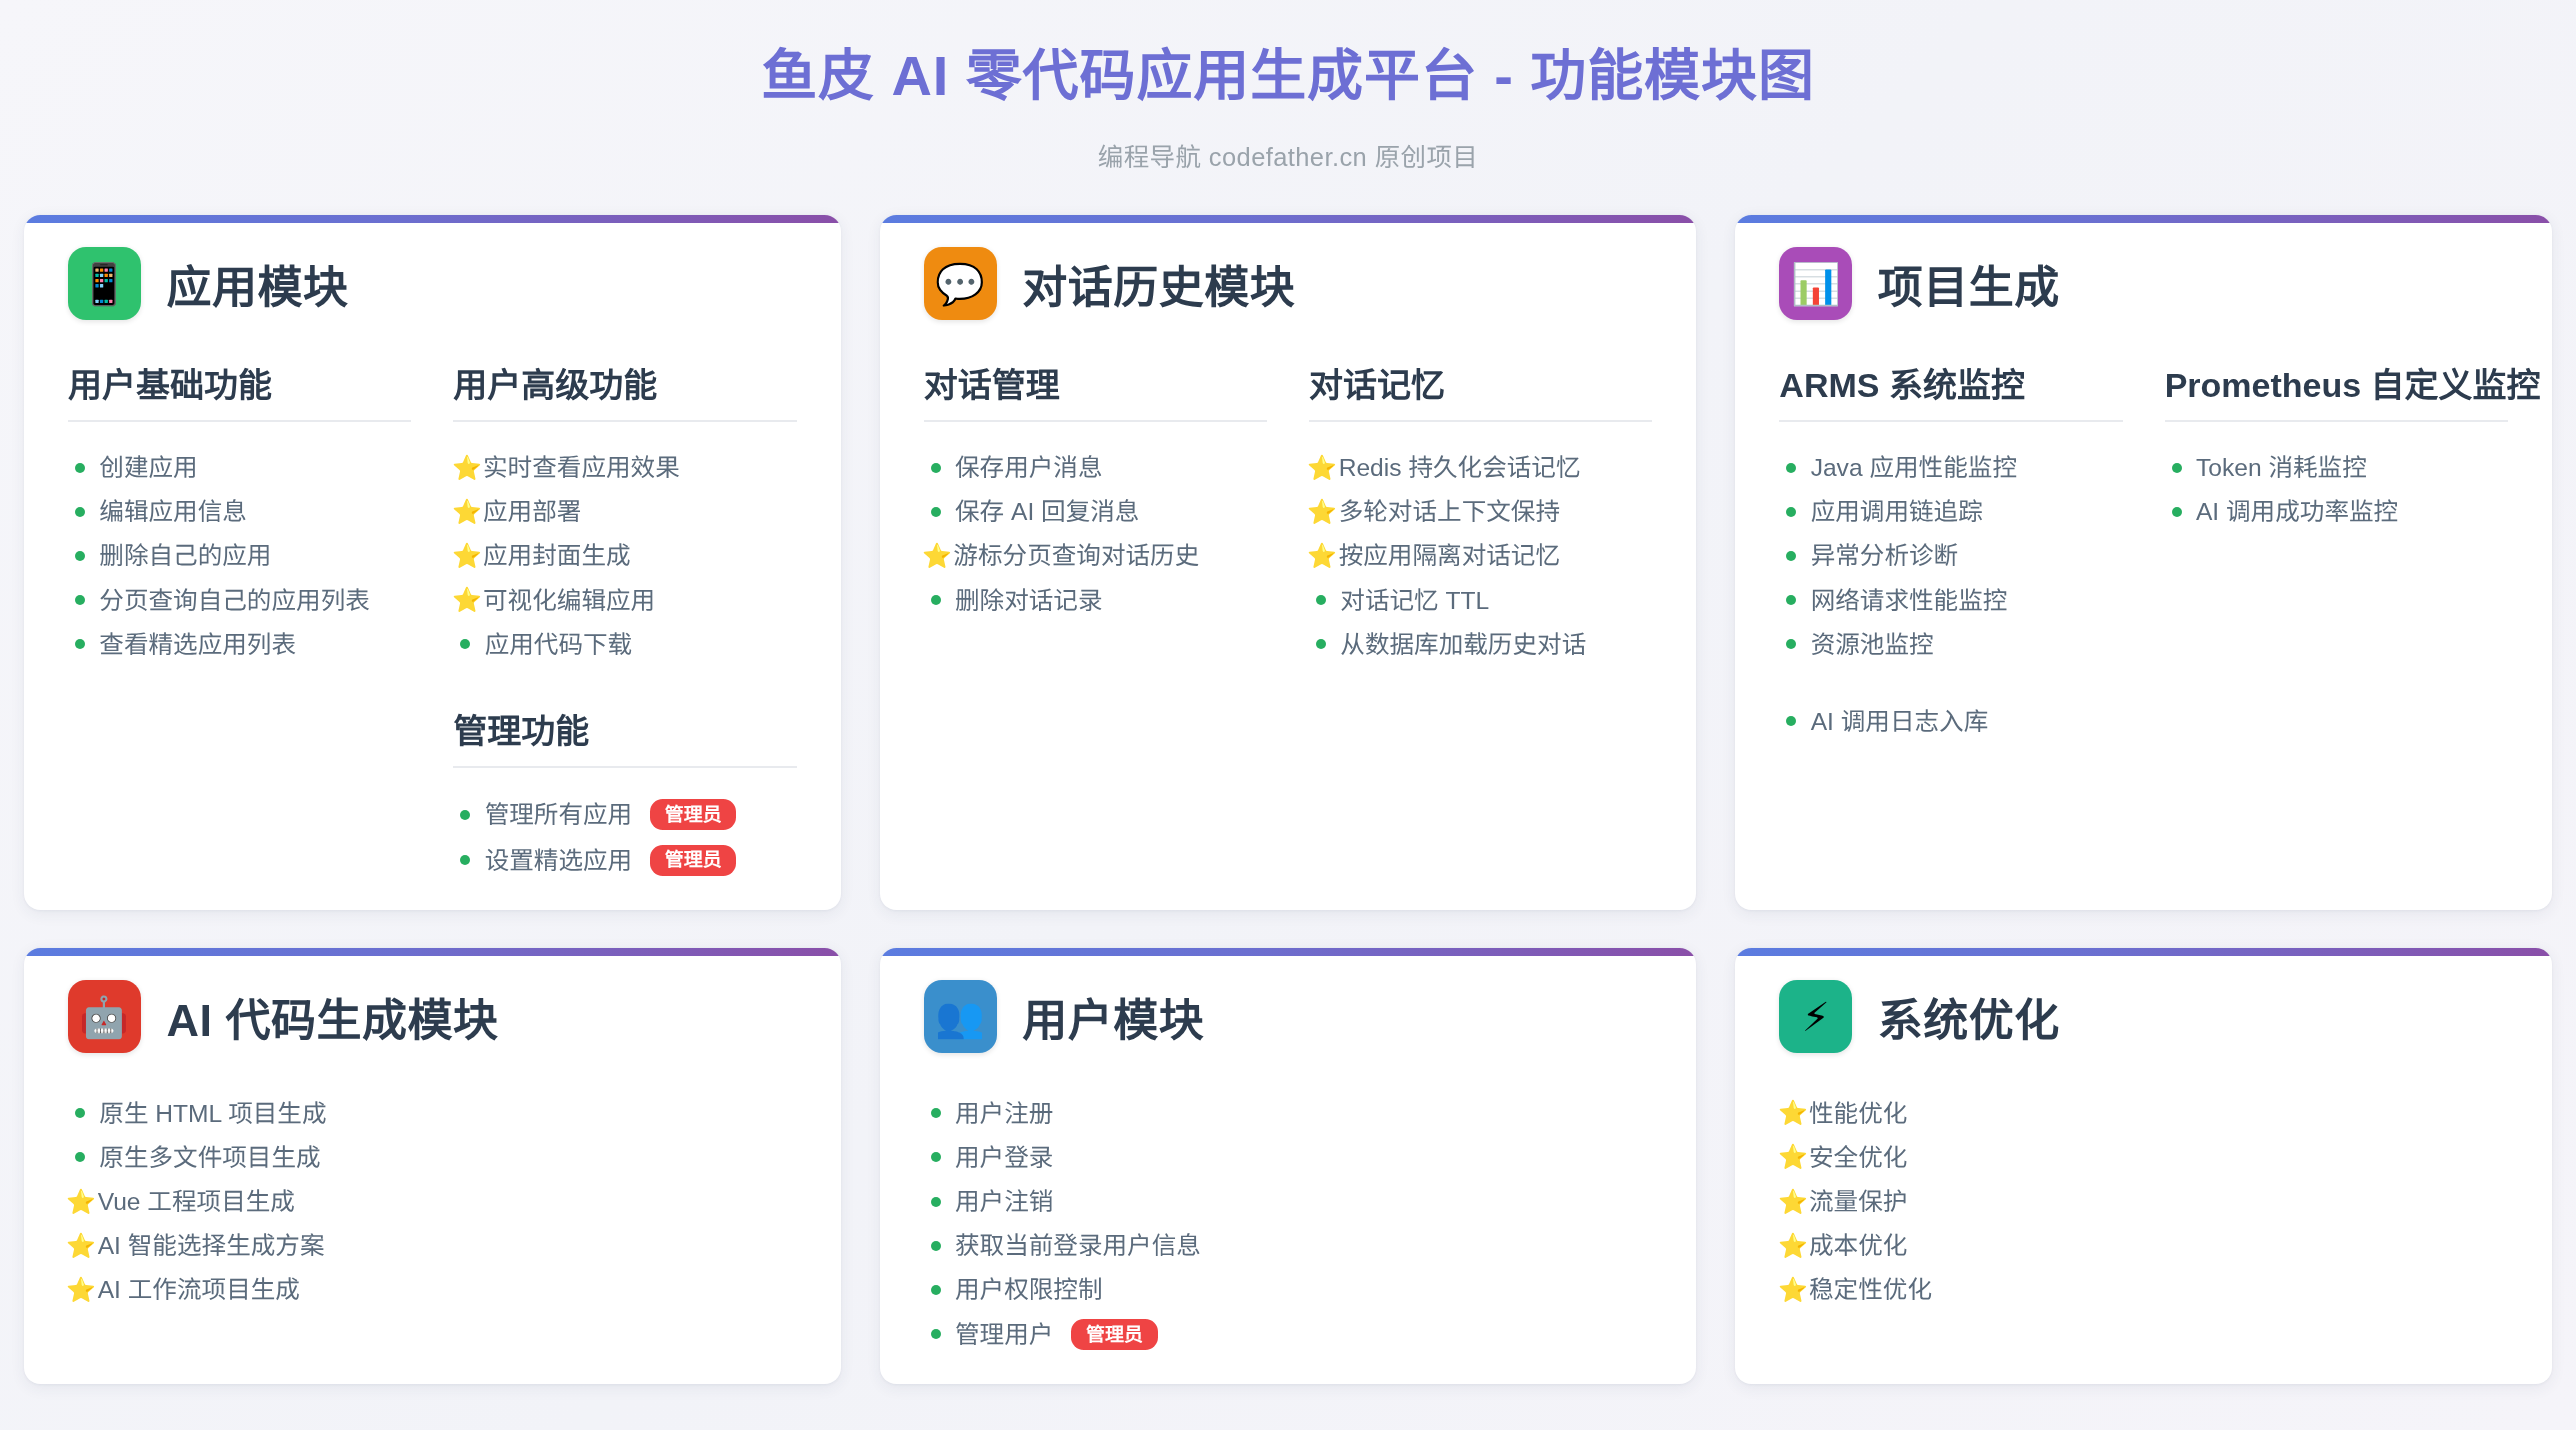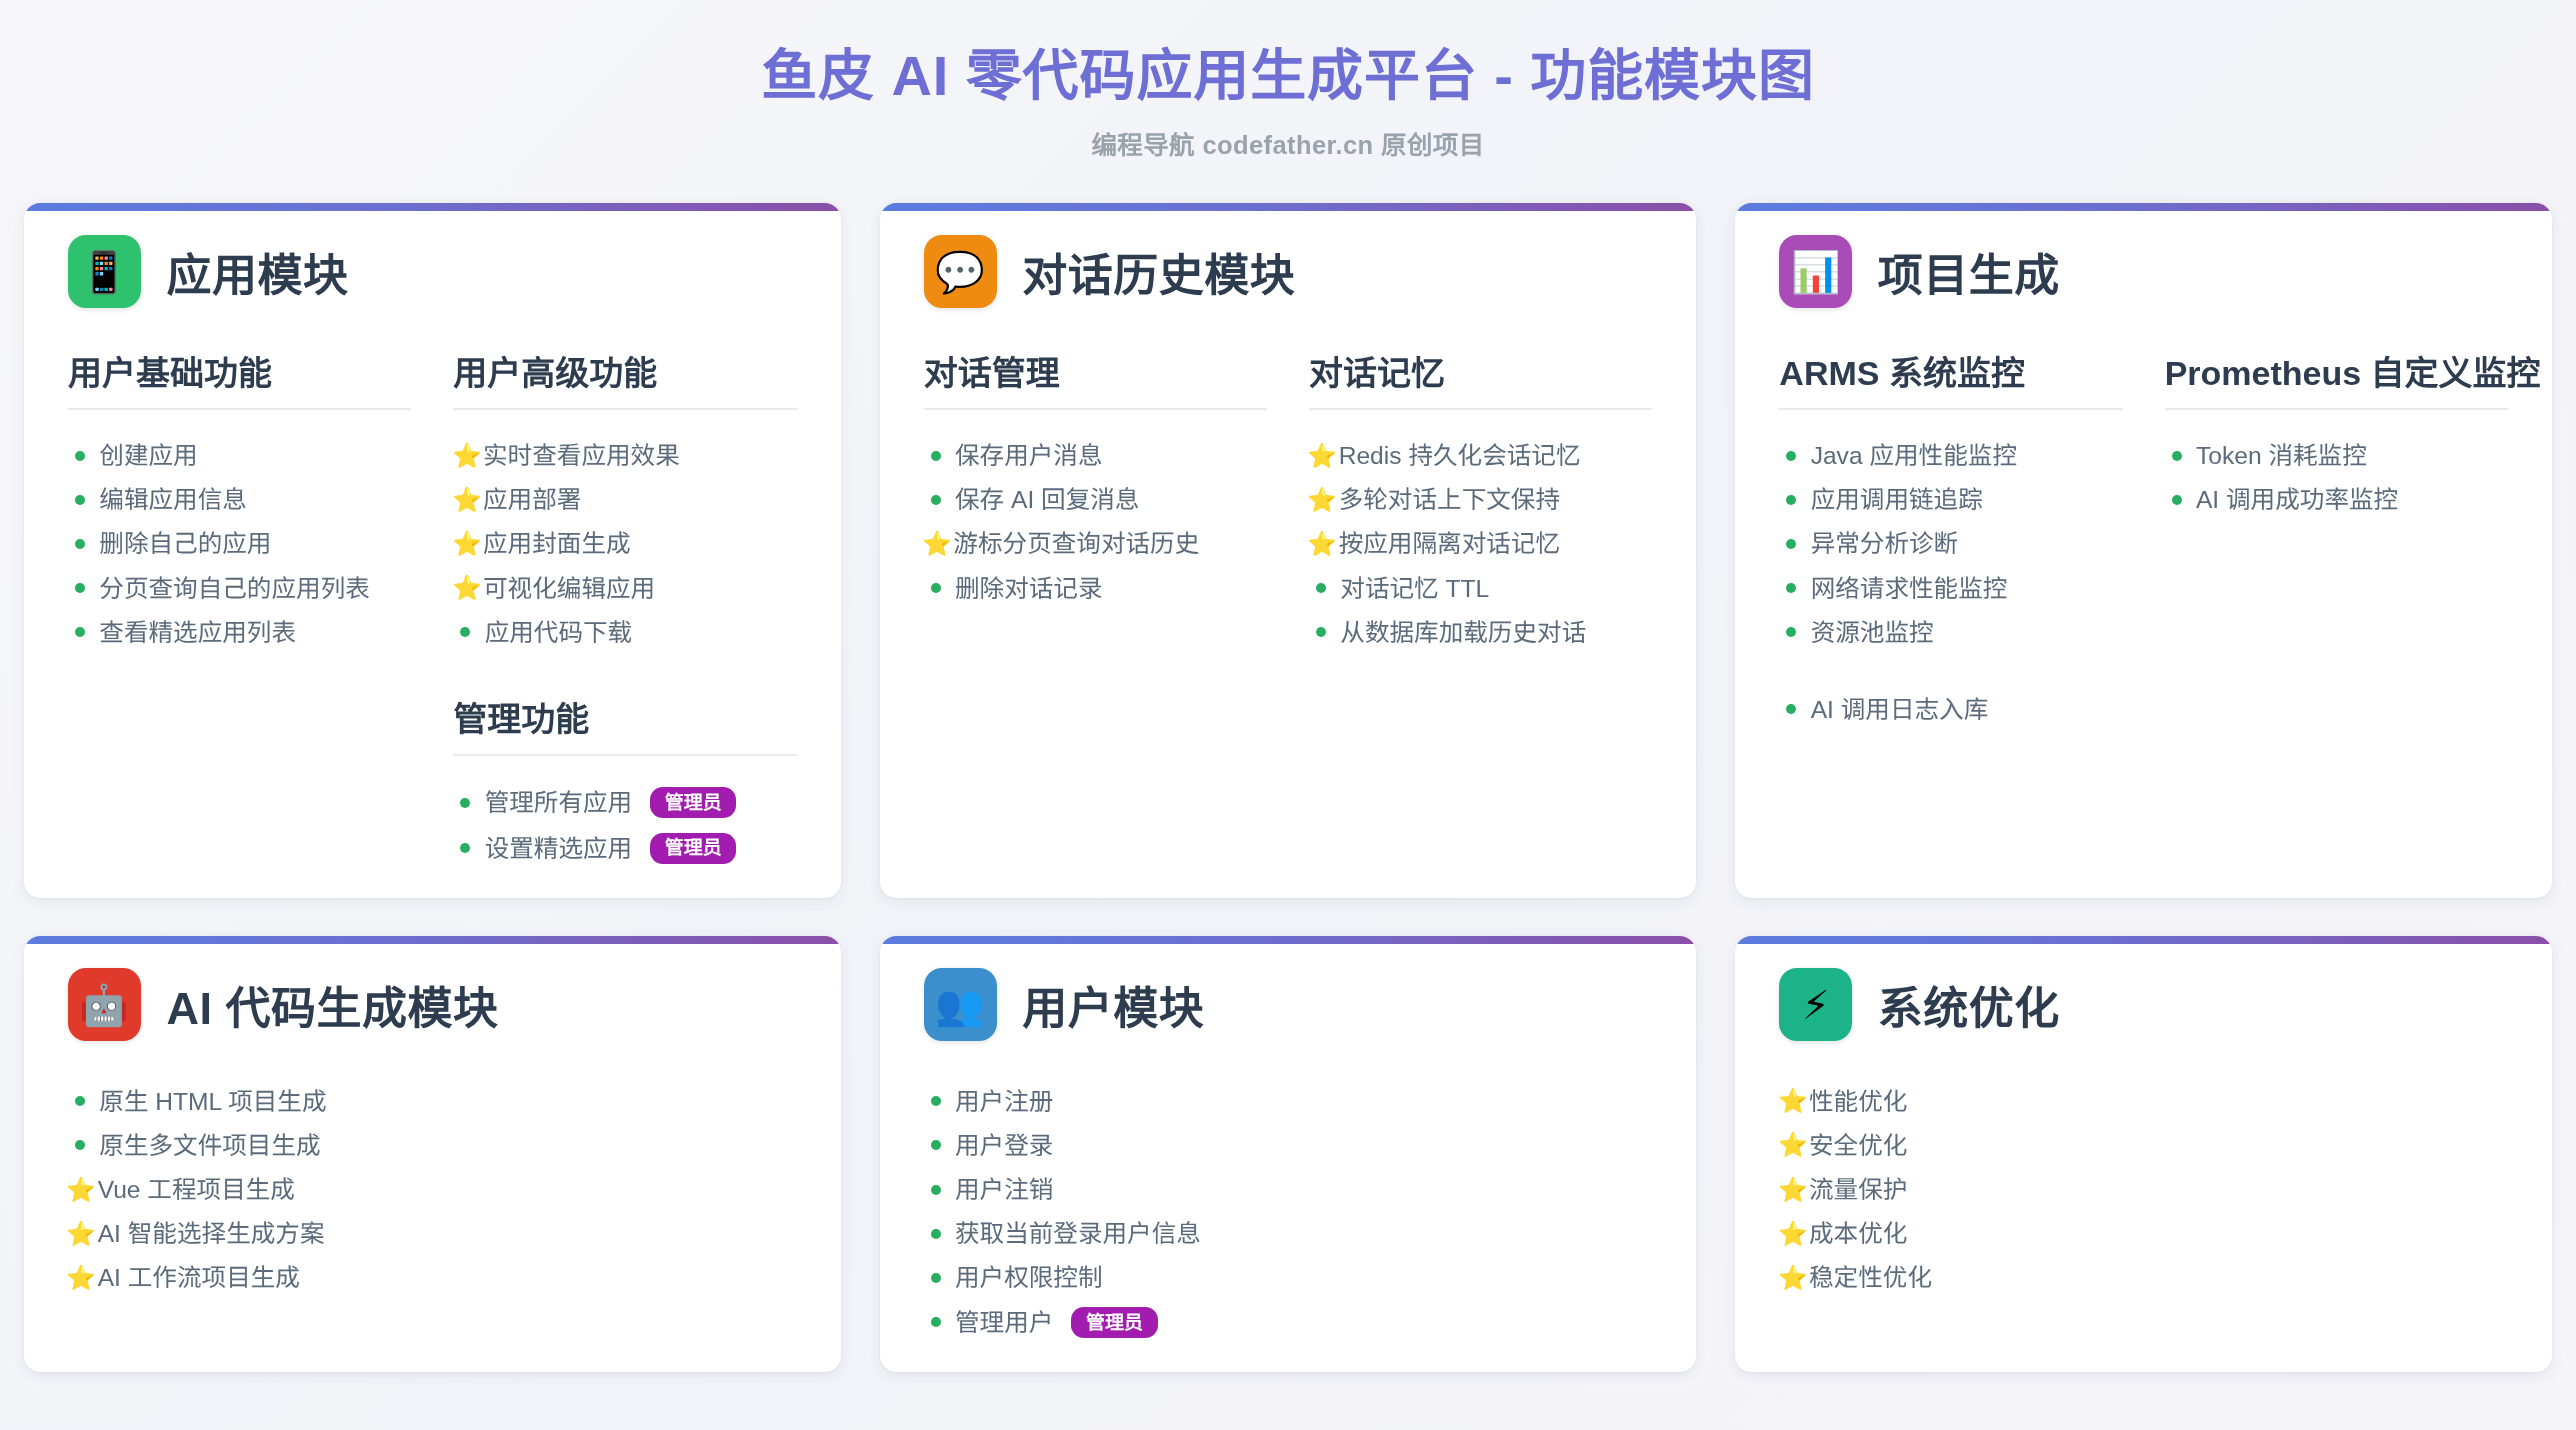--- a/index.html
+++ b/index.html
@@ -32,24 +32,24 @@
 
   .main-title {
     font-size: 56px;
     font-weight: bold;
     color: #6d6fd4;
     letter-spacing: 0.9px;
     line-height: 1.15;
   }
 
   .subtitle {
-    margin-top: 16px;
+    margin-top: 28px;
     font-size: 25.5px;
     color: #9aa3ab;
-    font-weight: bold;
+    font-weight: normal;
     letter-spacing: 0.4px;
   }
 
   
   .grid {
     margin-top: 42px;
     display: grid;
     grid-template-columns: repeat(3, 1fr);
     grid-template-rows: auto auto;
     column-gap: 39px;
@@ -165,21 +165,21 @@
     width: 27px;
     margin-right: 2.7px;
     font-size: 24px;
     line-height: 1;
   }
 
   .item-label { display: inline-block; }
 
   .badge {
     margin-left: 18px;
-    background: #a21caf;
+    background: #ef4444;
     color: #ffffff;
     font-size: 19px;
     font-weight: bold;
     padding: 5.5px 14.6px 6.4px 14.6px;
     border-radius: 12.7px;
     line-height: 1;
     white-space: nowrap;
   }
 </style>
 </head>

